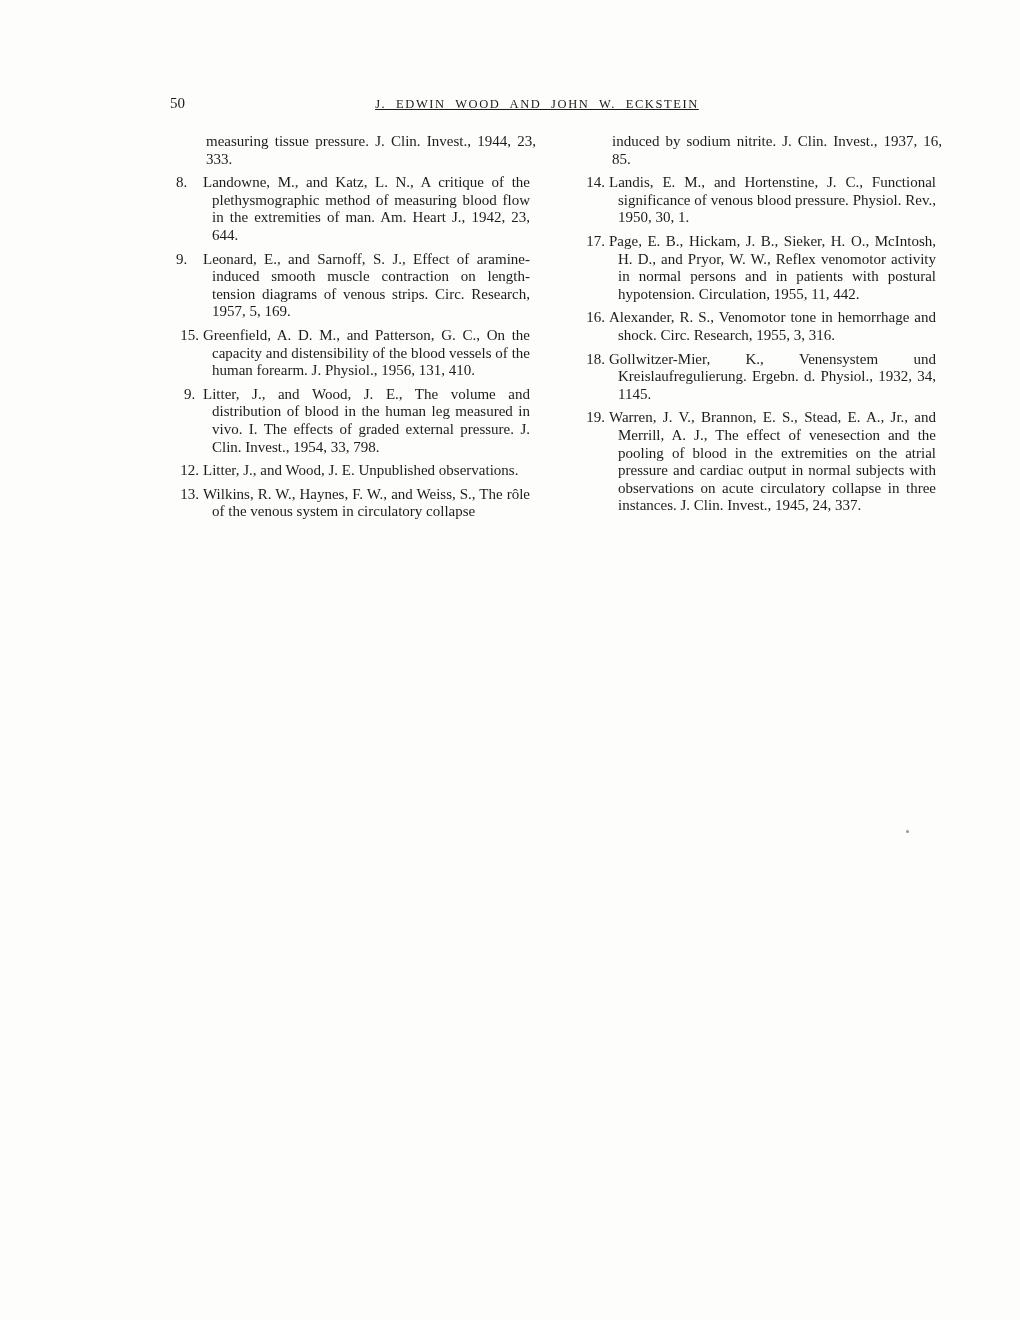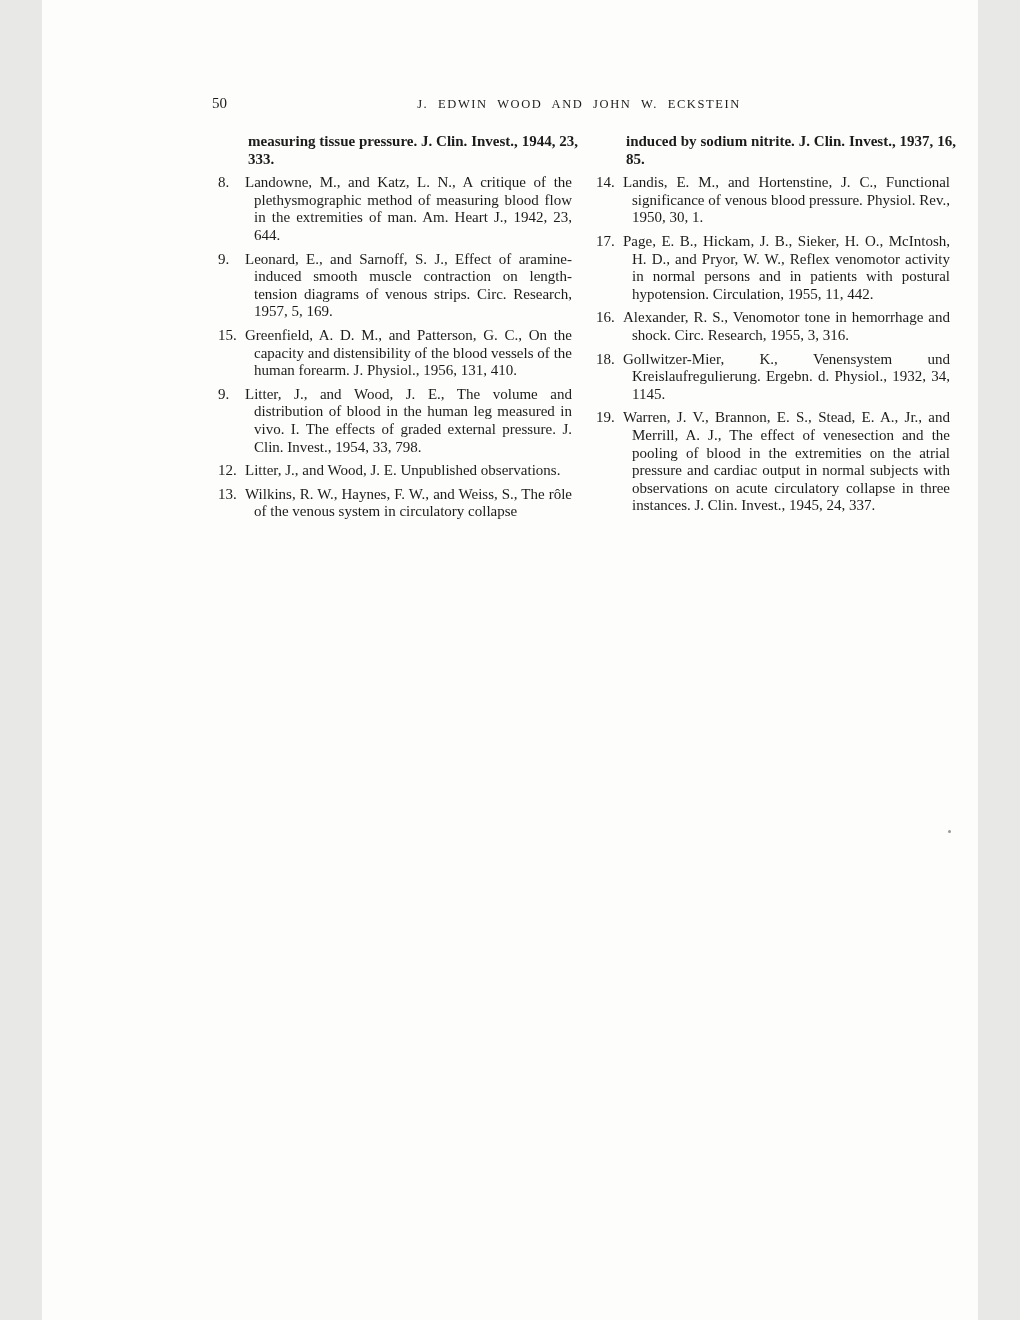--- a/index.html
+++ b/index.html
@@ -2,28 +2,27 @@
 <html><head>
 <meta charset="utf-8">
 <style>
   html, body {
     margin: 0;
     padding: 0;
     background: #e8e8e6;
   }
   .page {
     position: relative;
-    width: 916px;
+    width: 1020px;
     height: 1320px;
     margin: 0 auto;
     background: #fdfdfb;
     color: #1c1c1c;
     font-family: "Liberation Serif", "DejaVu Serif", serif;
     overflow: hidden;
-    padding-left: 20px;
   }
   .header {
     position: absolute;
     top: 95px;
     left: 170px;
     width: 746px;
     height: 20px;
   }
   .page-number {
     position: absolute;
@@ -33,49 +32,49 @@
   }
   .running-title {
     position: absolute;
     left: 0;
     right: 12px;
     top: 2px;
     text-align: center;
     font-size: 12.5px;
     letter-spacing: 1.6px;
     word-spacing: 5px;
+    text-decoration: underline;
   }
   .column {
     position: absolute;
     top: 133px;
     width: 366px;
     font-size: 15px;
     line-height: 17.6px;
     text-align: justify;
   }
   .column.left  { left: 170px; }
-  .column.right { left: 548px; }
+  .column.right { left: 576px; }
   .continuation {
     padding-left: 36px;
     margin: 0 0 0 0;
-    font-weight: bold;
   }
   .ref {
     padding-left: 36px;
     text-indent: -36px;
     margin: 6px;
   }
   .ref .num {
     display: inline-block;
     width: 27px;
     text-indent: 0;
     text-align: left;
   }
   .ref .num.two-digit {
-    text-align: left;
+    text-align: center;
   }
   .artifact-dot {
     position: absolute;
     left: 906px;
     top: 830px;
     width: 3px;
     height: 3px;
     border-radius: 50%;
     background: #555;
     opacity: 0.6;

